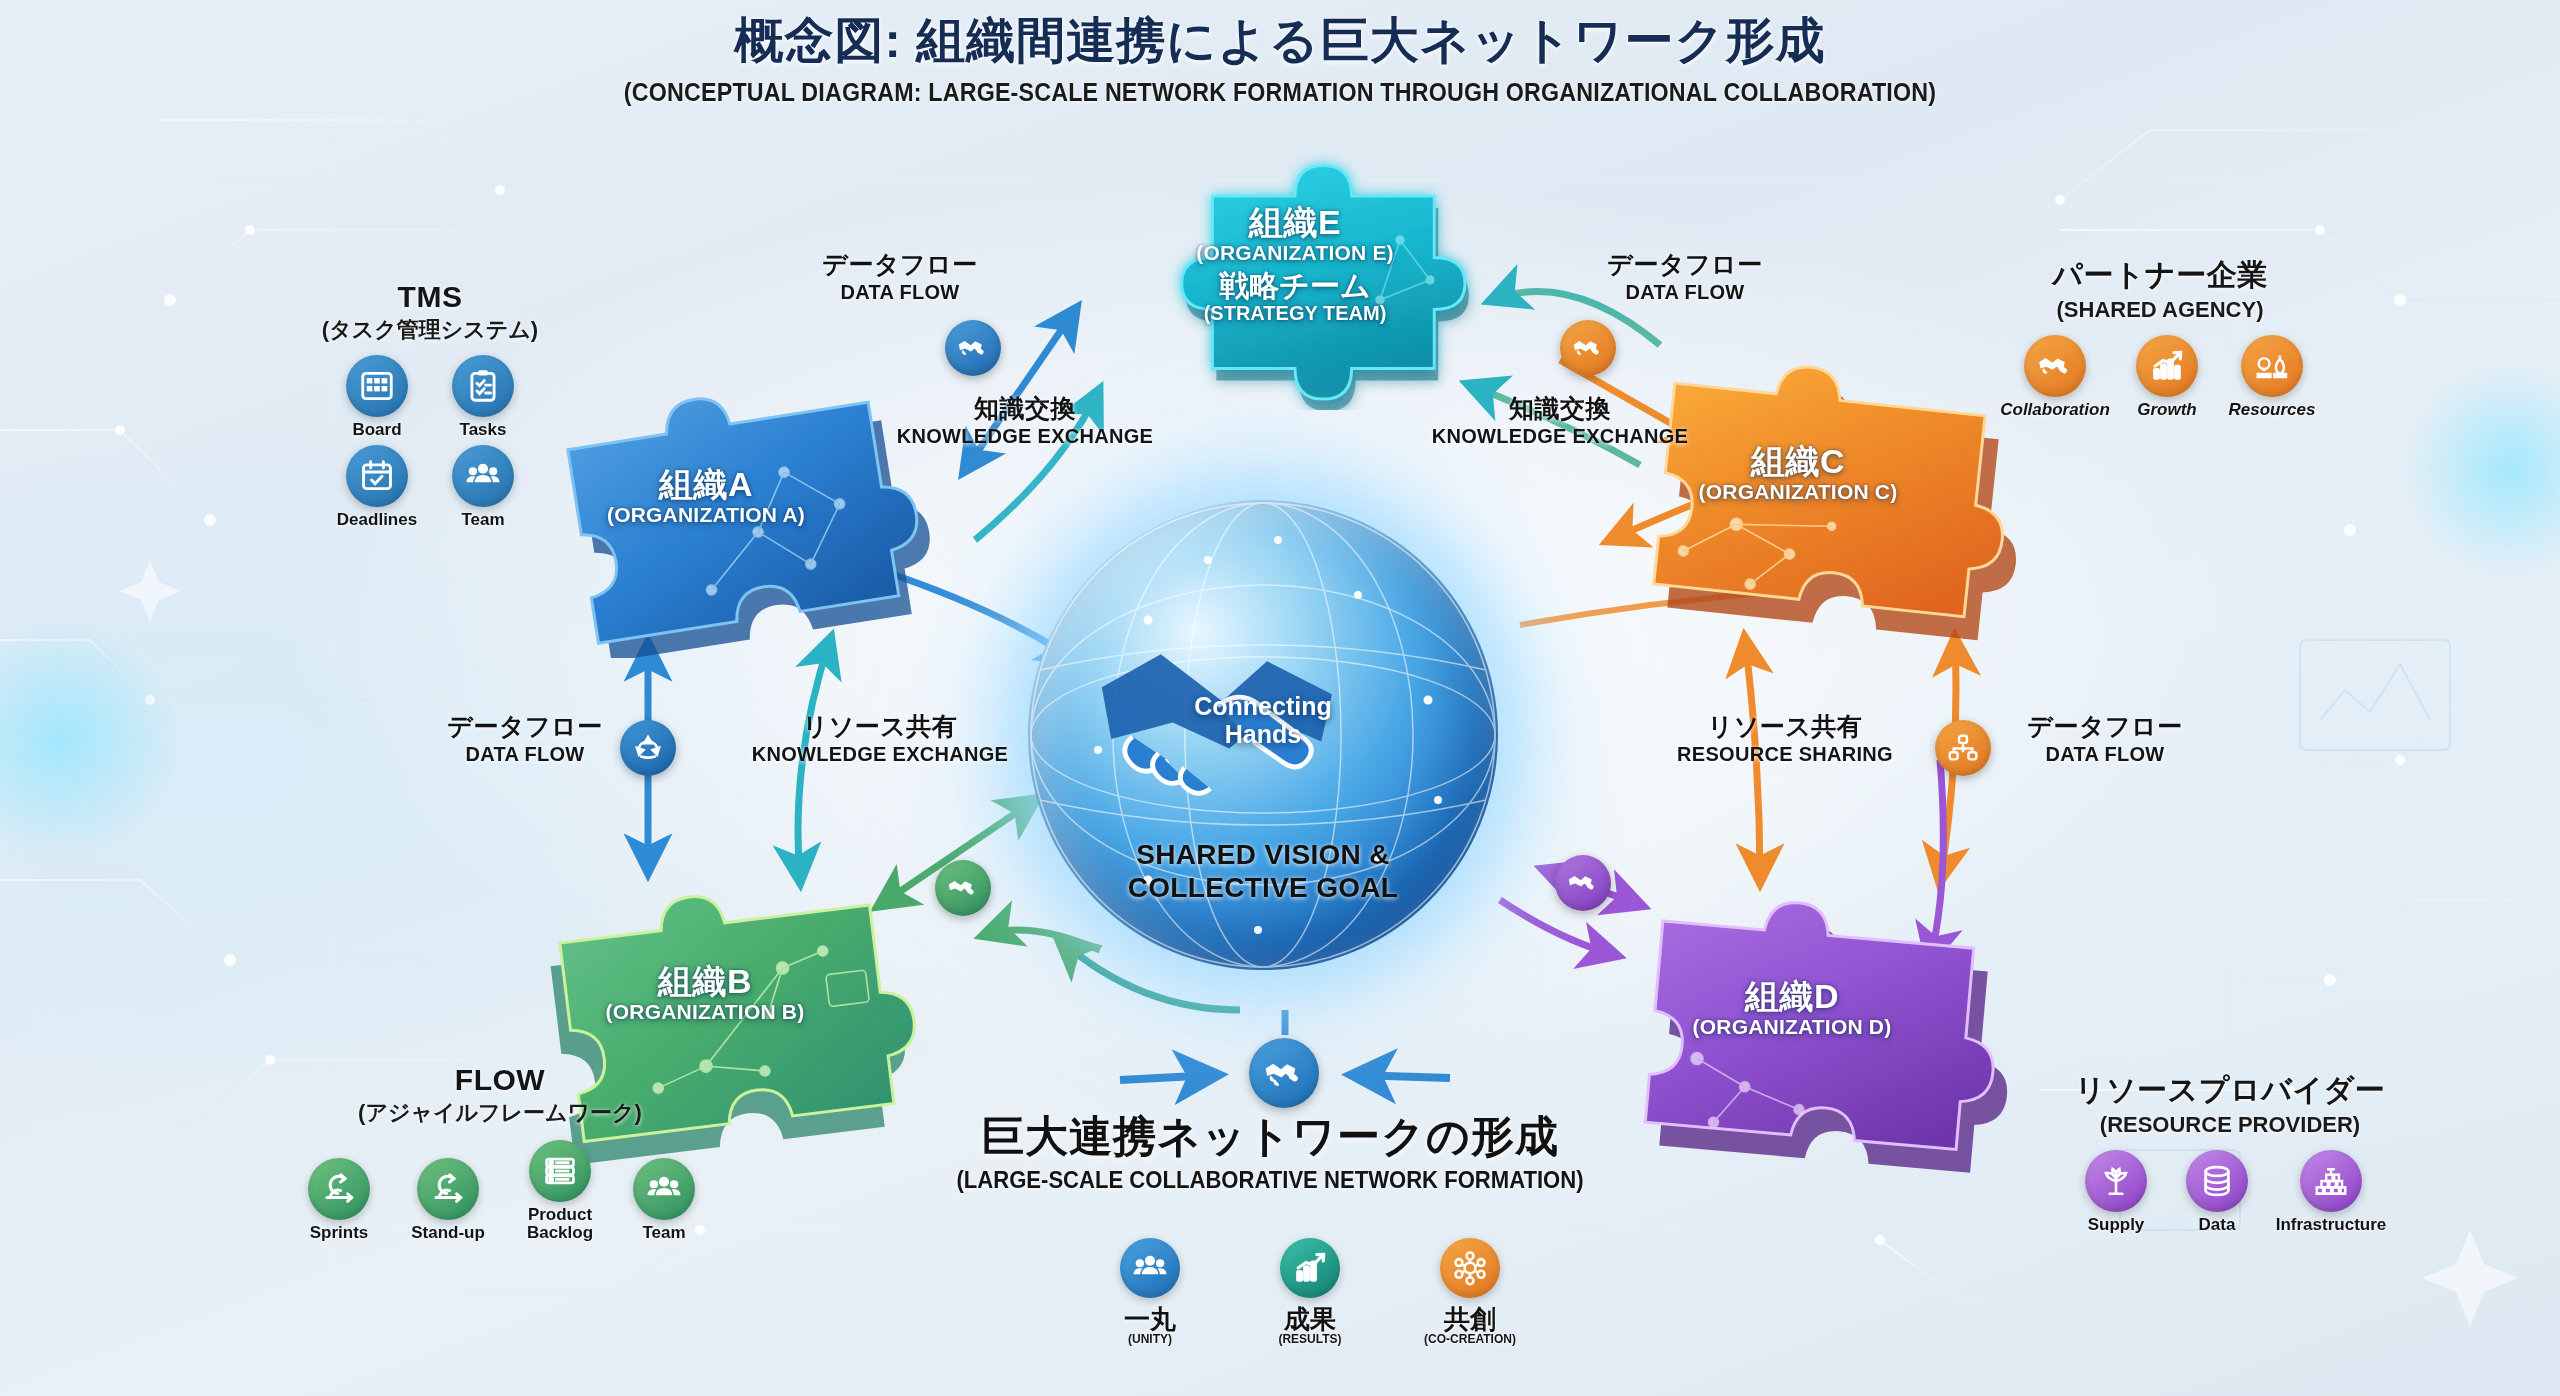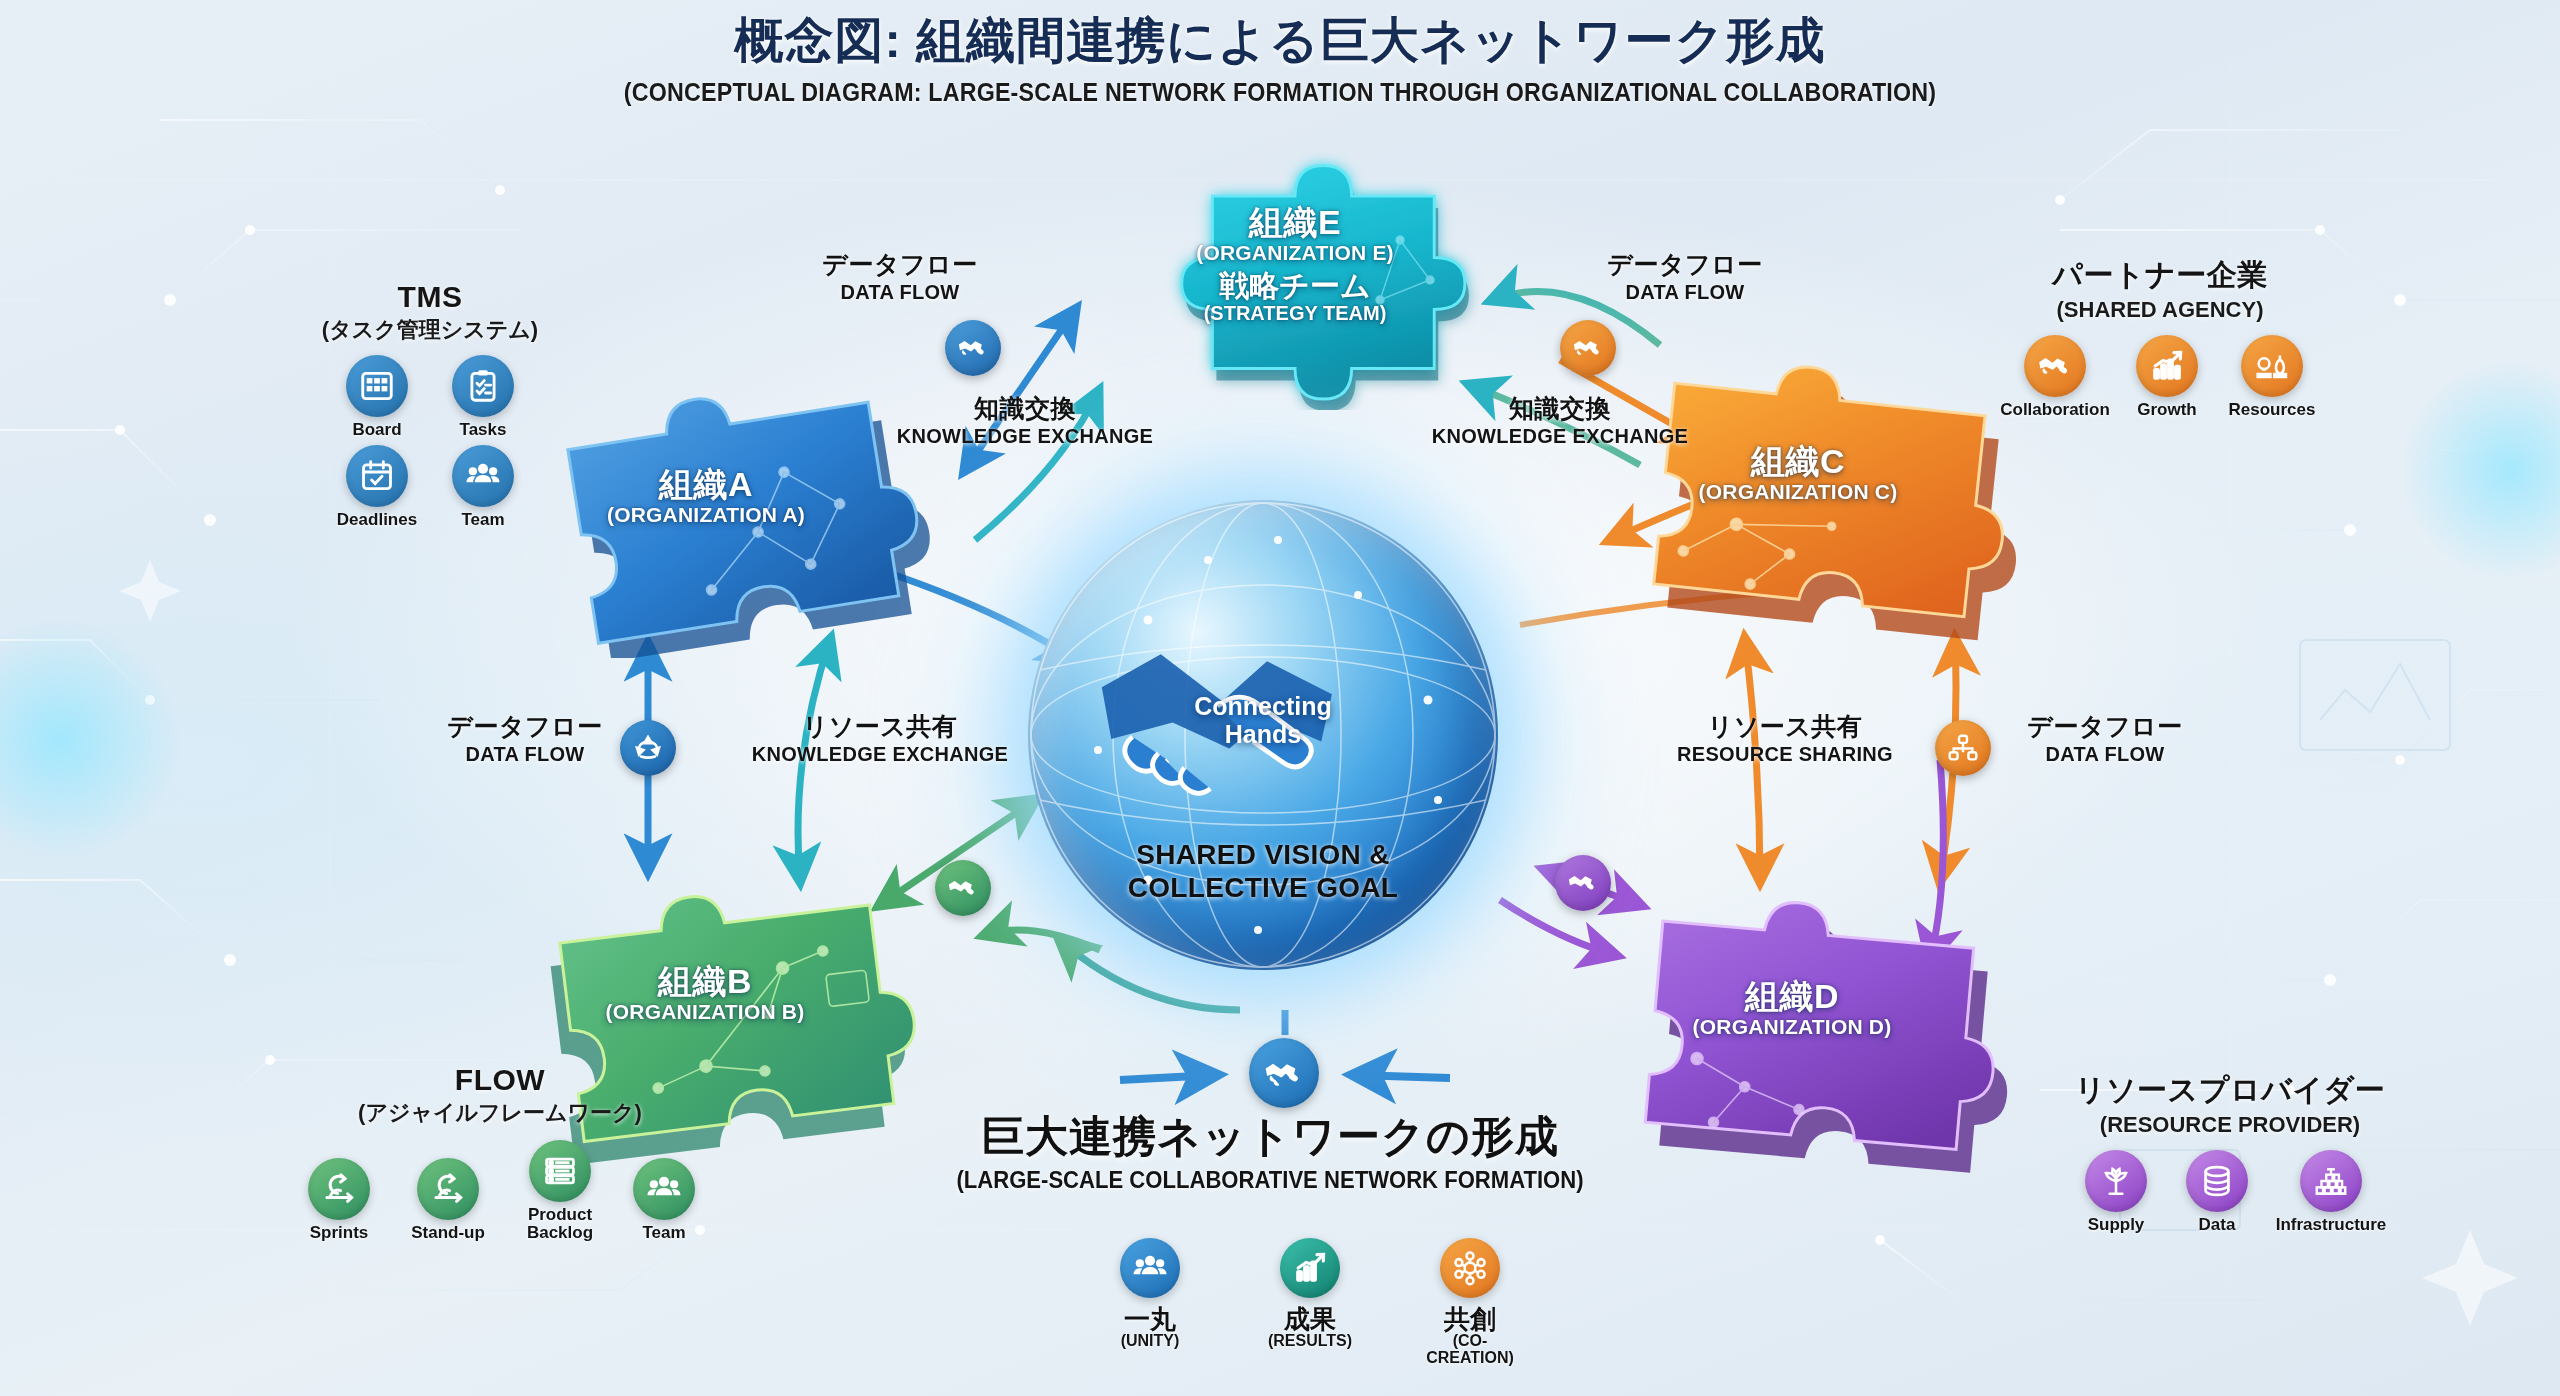--- a/index.html
+++ b/index.html
@@ -102,21 +102,21 @@
                     text-shadow:0 2px 6px rgba(255,255,255,.95); }
   .bottom-cap .en { font-size:23px; font-weight:bold; color:#141414; margin-top:1px;
                     transform:scaleX(.96); text-shadow:0 1px 4px rgba(255,255,255,.95); }
 
   .bottom-icons { position:absolute; left:1085px; top:1238px; width:450px;
                   display:flex; justify-content:center; gap:50px; z-index:28; }
   .bi { text-align:center; width:110px; }
   .bi .ic { width:60px; height:60px; }
   .bi .bi-ja { font-size:26px; font-weight:bold; color:#111; margin-top:8px; line-height:1.05;
                text-shadow:0 1px 3px rgba(255,255,255,.95); }
-  .bi .bi-en { font-size:16px; font-weight:bold; color:#141414; line-height:1.05;
+  .bi .bi-en { font-size:12px; font-weight:bold; color:#141414; line-height:1.05;
                text-shadow:0 1px 3px rgba(255,255,255,.95); }
 </style>
 </head>
 <body>
 
 <div id="stage">
 
   <svg class="bg-svg" viewBox="0 0 2560 1396">
     <defs>
       <linearGradient id="faint" x1="0" y1="0" x2="1" y2="1">
@@ -569,21 +569,21 @@
           </svg>
         </div>
         <div class="ic-lbl">Team</div>
       </div>
     </div>
   </div>
 
   <div class="cluster" id="c-partner" style="left:1975px; top:255px; width:370px;">
     <div class="c-ja">パートナー企業</div>
     <div class="c-en">(SHARED AGENCY)</div>
-    <div class="icon-grid" style="flex-wrap:nowrap; gap:16px 4px; margin-top:12px;">
+    <div class="icon-grid" style="flex-wrap:nowrap; gap:16px 4px; margin-top:12px;font-style:italic;">
       <div class="icon-cell" style="width:126px">
         <div class="ic" style="background:linear-gradient(145deg,#f5a646,#e2761f)">
           <svg viewBox="0 0 24 24" fill="#fff">
             <path d="M2 9.6 l4 -2.6 l4.4 3 l3.2 -2.8 l4.6 2.4 l-1 4.2 l-3.8 -1.8 l-2.8 2.4 l-4.2 -2 l-3.6 1.2z"></path>
             <path d="M12.4 11.6 q1.6 -1.2 2.8 -.2 q1.6 1.3 3.4 2.6 q.9 .7 .2 1.6 q-.7 .9 -1.7 .2 l-2.2 -1.5" stroke="#fff" stroke-width="1.1"></path>
             <path d="M5.2 13.8 q-1 .9 -.2 1.9 q.9 1 2 .3" stroke="#fff" stroke-width="1.1"></path>
           </svg>
         </div>
         <div class="ic-lbl">Collaboration</div>
       </div>

